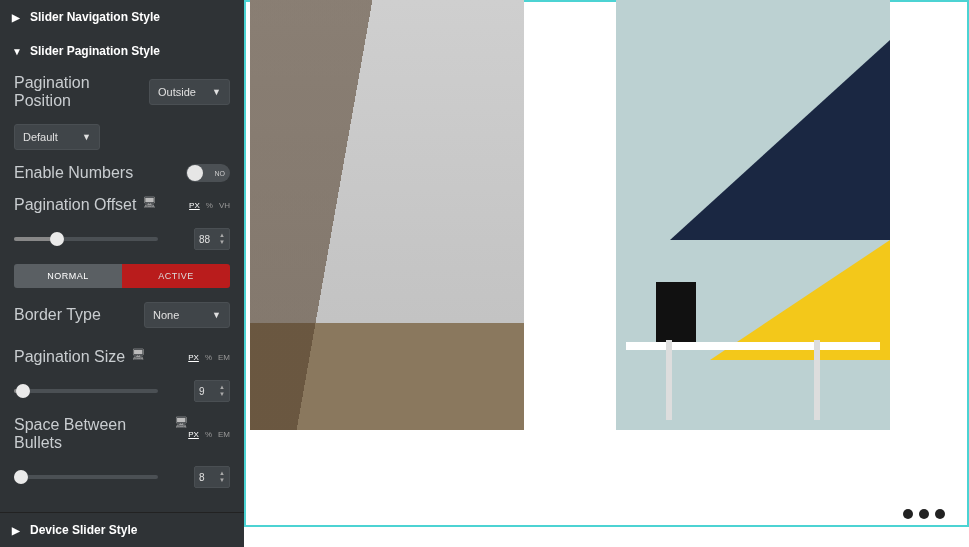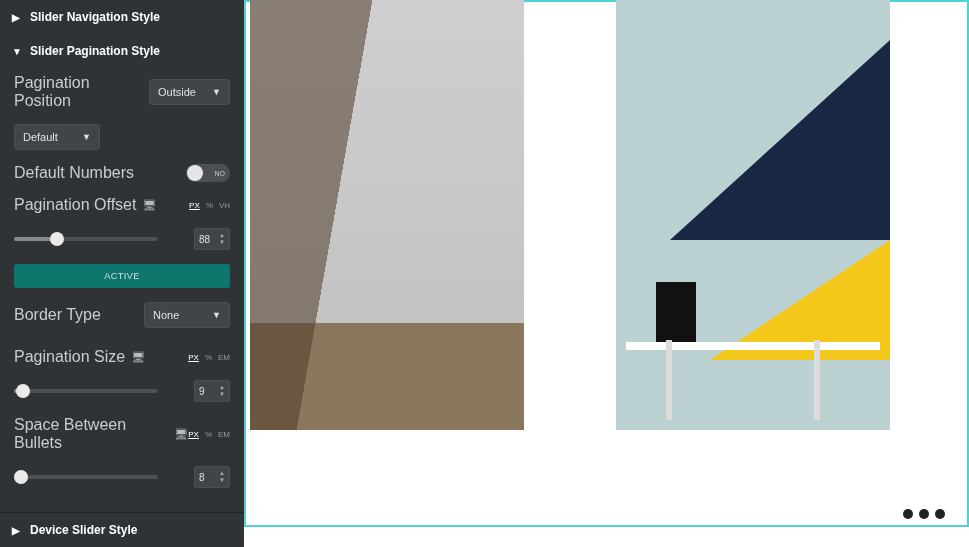--- a/index.html
+++ b/index.html
@@ -11,36 +11,36 @@
   .section-body { padding: 6px 14px 14px 14px; display: flex; flex-direction: column; gap: 14px; }
   .row { display: flex; align-items: center; justify-content: space-between; gap: 8px; }
   .label { color: #c9cdd0; font-size: 16px; }
   .select { background: #404549; border: 1px solid #4a4f53; color: #e0e0e0; font-size: 11px; height: 26px; padding: 0 8px; display: flex; align-items: center; justify-content: space-between; width: 86px; border-radius: 3px; cursor: pointer; }
   .select .chev { font-size: 9px; }
   
   .toggle { width: 44px; height: 18px; border-radius: 10px; background: #4b5054; position: relative; display: flex; align-items: center; justify-content: flex-end; padding-right: 5px; font-size: 7px; color:#ccc; cursor:pointer;}
   .toggle .knob { width: 16px; height: 16px; border-radius: 50%; background: #e6e6e6; position: absolute; left: 1px; top: 1px; }
   
   .unit-row { display: flex; align-items: center; justify-content: space-between; }
-  .unit-row .lbl-wrap { display: flex; align-items: center; gap: 6px; }
+  .unit-row .lbl-wrap { display: flex; align-items: flex-start; gap: 6px; }
   .device-icon { font-size: 11px; color: #bbb; }
   .units { display: flex; gap: 6px; font-size: 8px; color: #999; }
   .units .active { color: #fff; text-decoration: underline; }
   
   .slider-row { display: flex; align-items: center; gap: 8px; }
   .track { flex: 1; height: 4px; background: #4b5054; border-radius: 2px; position: relative; }
   .track .fill { position: absolute; left: 0; top: 0; height: 100%; background: #888; border-radius: 2px; }
   .track .thumb { position: absolute; top: 50%; transform: translate(-50%, -50%); width: 14px; height: 14px; border-radius: 50%; background: #eaeaea; cursor: pointer; }
   .numbox { width: 36px; height: 22px; background: #404549; border: 1px solid #4a4f53; color: #e0e0e0; font-size: 10px; display: flex; align-items: center; padding: 0 4px; position: relative; border-radius: 2px; margin-left: 28px;}
   .numbox .spin { position: absolute; right: 2px; top: 0; bottom: 0; width: 10px; display: flex; flex-direction: column; justify-content: center; font-size: 6px; color: #aaa; line-height: 7px; text-align: center;}
   
   .tabs { display: flex; width: 100%; border-radius: 3px; overflow: hidden; }
   .tab { flex: 1; text-align: center; padding: 7px 0; font-size: 9px; letter-spacing: .5px; cursor: pointer; }
   .tab.active { background: #5a5f63; color: #fff; }
-  .tab.inactive { background: #0f766e; color: #ddd; }
+  .tab.inactive { background: #b91c1c; color: #ddd; }
   
   .swatches { display: flex; gap: 4px; }
   .swatch { width: 22px; height: 22px; border: 1px solid #555; border-radius: 2px; display: flex; align-items: center; justify-content: center; font-size: 10px; cursor:pointer;}
   .swatch.globe { background: #3a3e41; color: #ccc; }
   .swatch.color { background: #222; }
   .spacer { flex: 1; }
   .bottom-section { margin-top: auto; border-top: 1px solid #222; }
   
   .collapse-handle { position: absolute; right: -12px; top: 320px; width: 12px; height: 38px; background: #3a3e41; color: #ccc; display: flex; align-items: center; justify-content: center; font-size: 10px; cursor: pointer; border-radius: 0 3px 3px 0;}
   
@@ -89,21 +89,21 @@
     </div>
 
     <div class="row">
       <div class="select">
         <span>Default</span>
         <span class="chev">▼</span>
       </div>
     </div>
 
     <div class="row">
-      <span class="label">Default Numbers</span>
+      <span class="label">Enable Numbers</span>
       <div class="toggle">
         <span>NO</span>
         <div class="knob"></div>
       </div>
     </div>
 
     <div class="unit-row">
       <div class="lbl-wrap">
         <span class="label">Pagination Offset</span>
         <span class="device-icon">🖥</span>
@@ -123,20 +123,21 @@
       <div class="numbox">
         <span>88</span>
         <div class="spin">
             <div>▲</div>
             <div>▼</div>
           </div>
       </div>
     </div>
 
     <div class="tabs">
+      <div class="tab active">NORMAL</div>
       <div class="tab inactive">ACTIVE</div>
     </div>
 
 
     <div class="row">
       <span class="label">Border Type</span>
       <div class="select">
         <span>None</span>
         <span class="chev">▼</span>
       </div>

